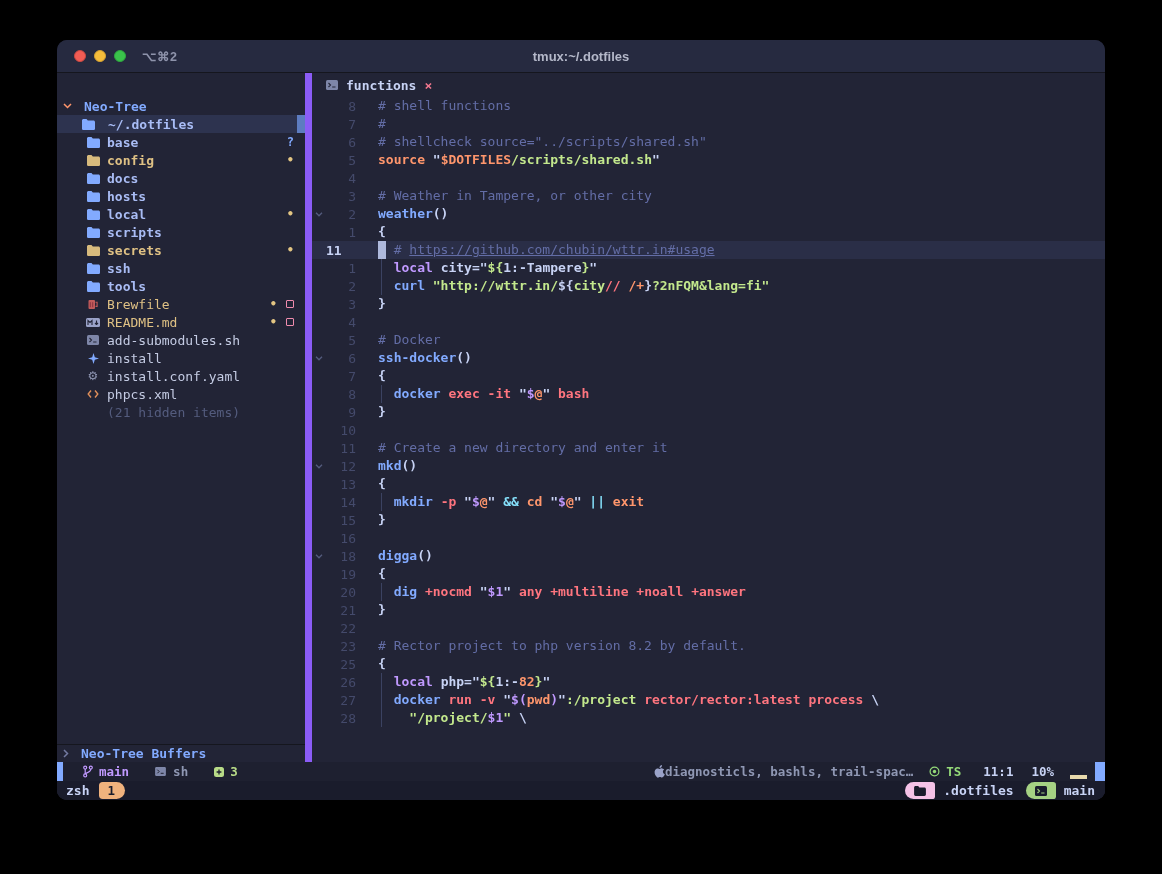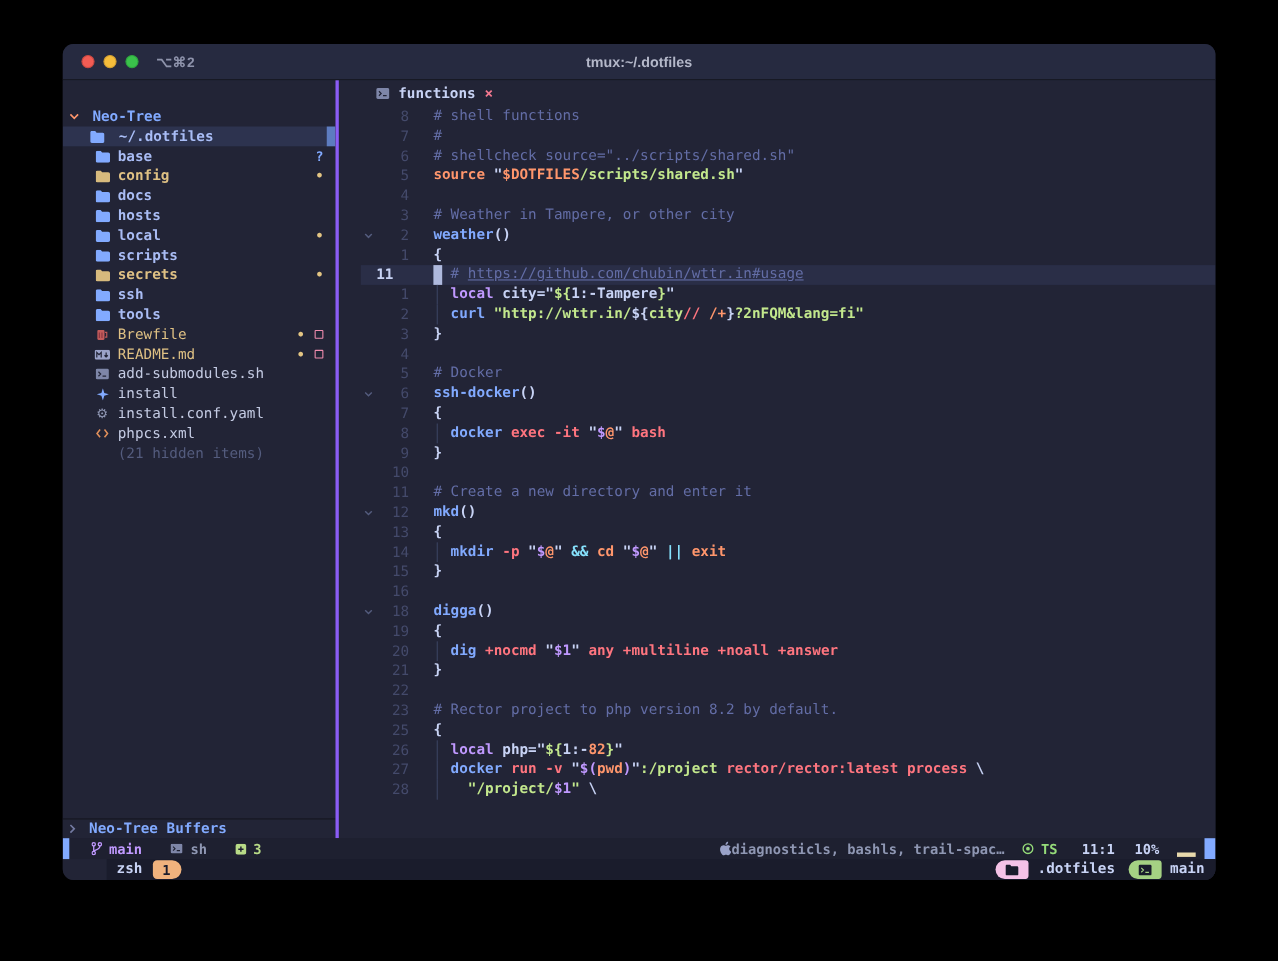--- a/index.html
+++ b/index.html
@@ -52,21 +52,21 @@
 
   .buffers-row { position:absolute; left:0; bottom:38px; width:248px; height:18px;
                  border-top:1px solid #15161e; display:flex; align-items:center;
                  font-size:13px; background:#222436; padding-left:6px; }
   .buffers-title { color:#82aaff; font-weight:bold; margin-left:12px; }
   .chev { color:#737aa2; display:inline-flex; }
   .chev.orange { color:#ff966c; }
 
   
   .editor { position:absolute; left:248px; right:0; top:0; bottom:38px;
-            border-left:3px solid #8b5cf6; overflow:hidden;padding-left:20px; }
+            border-left:7px solid #8b5cf6; overflow:hidden; }
   .tabbar { height:24px; display:flex; align-items:center; padding-left:14px; font-size:13px; }
   .tab { display:flex; align-items:center; gap:8px; }
   .tab-label { color:#c8d3f5; font-weight:bold; }
   .tab-close { color:#f2788f; font-weight:bold; cursor:default; }
 
   .code-row { position:relative; height:18px; display:flex; align-items:center;
               font-size:13px; white-space:pre; font-weight:bold; }
   .code-row.cursorline { background:#2a2e47; }
   .fold-col { width:14px; display:inline-flex; justify-content:center; color:#545c7e; flex:none; }
   .num-col { width:30px; text-align:right; color:#444a6b; font-weight:normal; flex:none; }
@@ -100,21 +100,21 @@
   .sl-right { margin-left:auto; display:flex; align-items:center; }
   .sl-lsp { color:#8f97b3; display:flex; align-items:center; gap:0; }
   .sl-ts { display:flex; align-items:center; gap:6px; color:#95db79; margin-left:16px; }
   .sl-pos { margin-left:22px; }
   .sl-pct { margin-left:18px; }
   .sl-ybar { width:17px; height:4px; background:#e8d9ac; margin-left:16px; align-self:flex-end; margin-bottom:2px; }
   .sl-thumb { width:10px; height:19px; background:#82aaff; margin-left:8px; }
 
   
   .tmuxbar { position:absolute; left:0; right:0; bottom:0; height:19px; background:#1a1c2c;
-             display:flex; align-items:center; font-size:13px; font-weight:bold; color:#c8d3f5;margin-left:40px; }
+             display:flex; align-items:center; font-size:13px; font-weight:bold; color:#c8d3f5; }
   .tm-session { margin-left:9px; }
   .pill { display:inline-flex; align-items:center; justify-content:center;
           height:17px; color:#1a1c2c; font-size:12.5px; }
   .pill-win { background:#f0b27d; border-radius:4px 9px 9px 4px; padding:0 10px 0 8px; margin-left:10px; }
   .tm-right { margin-left:auto; display:flex; align-items:center; padding-right:8px; }
   .pill-dir { background:#f5c2e7; border-radius:9px 3px 3px 9px; padding:0 9px; }
   .pill-git { background:#a5d183; border-radius:9px 3px 3px 9px; padding:0 9px; }
   .tm-label { margin:0 12px 0 8px; }
   .tm-label.last { margin-right:2px; }
 

